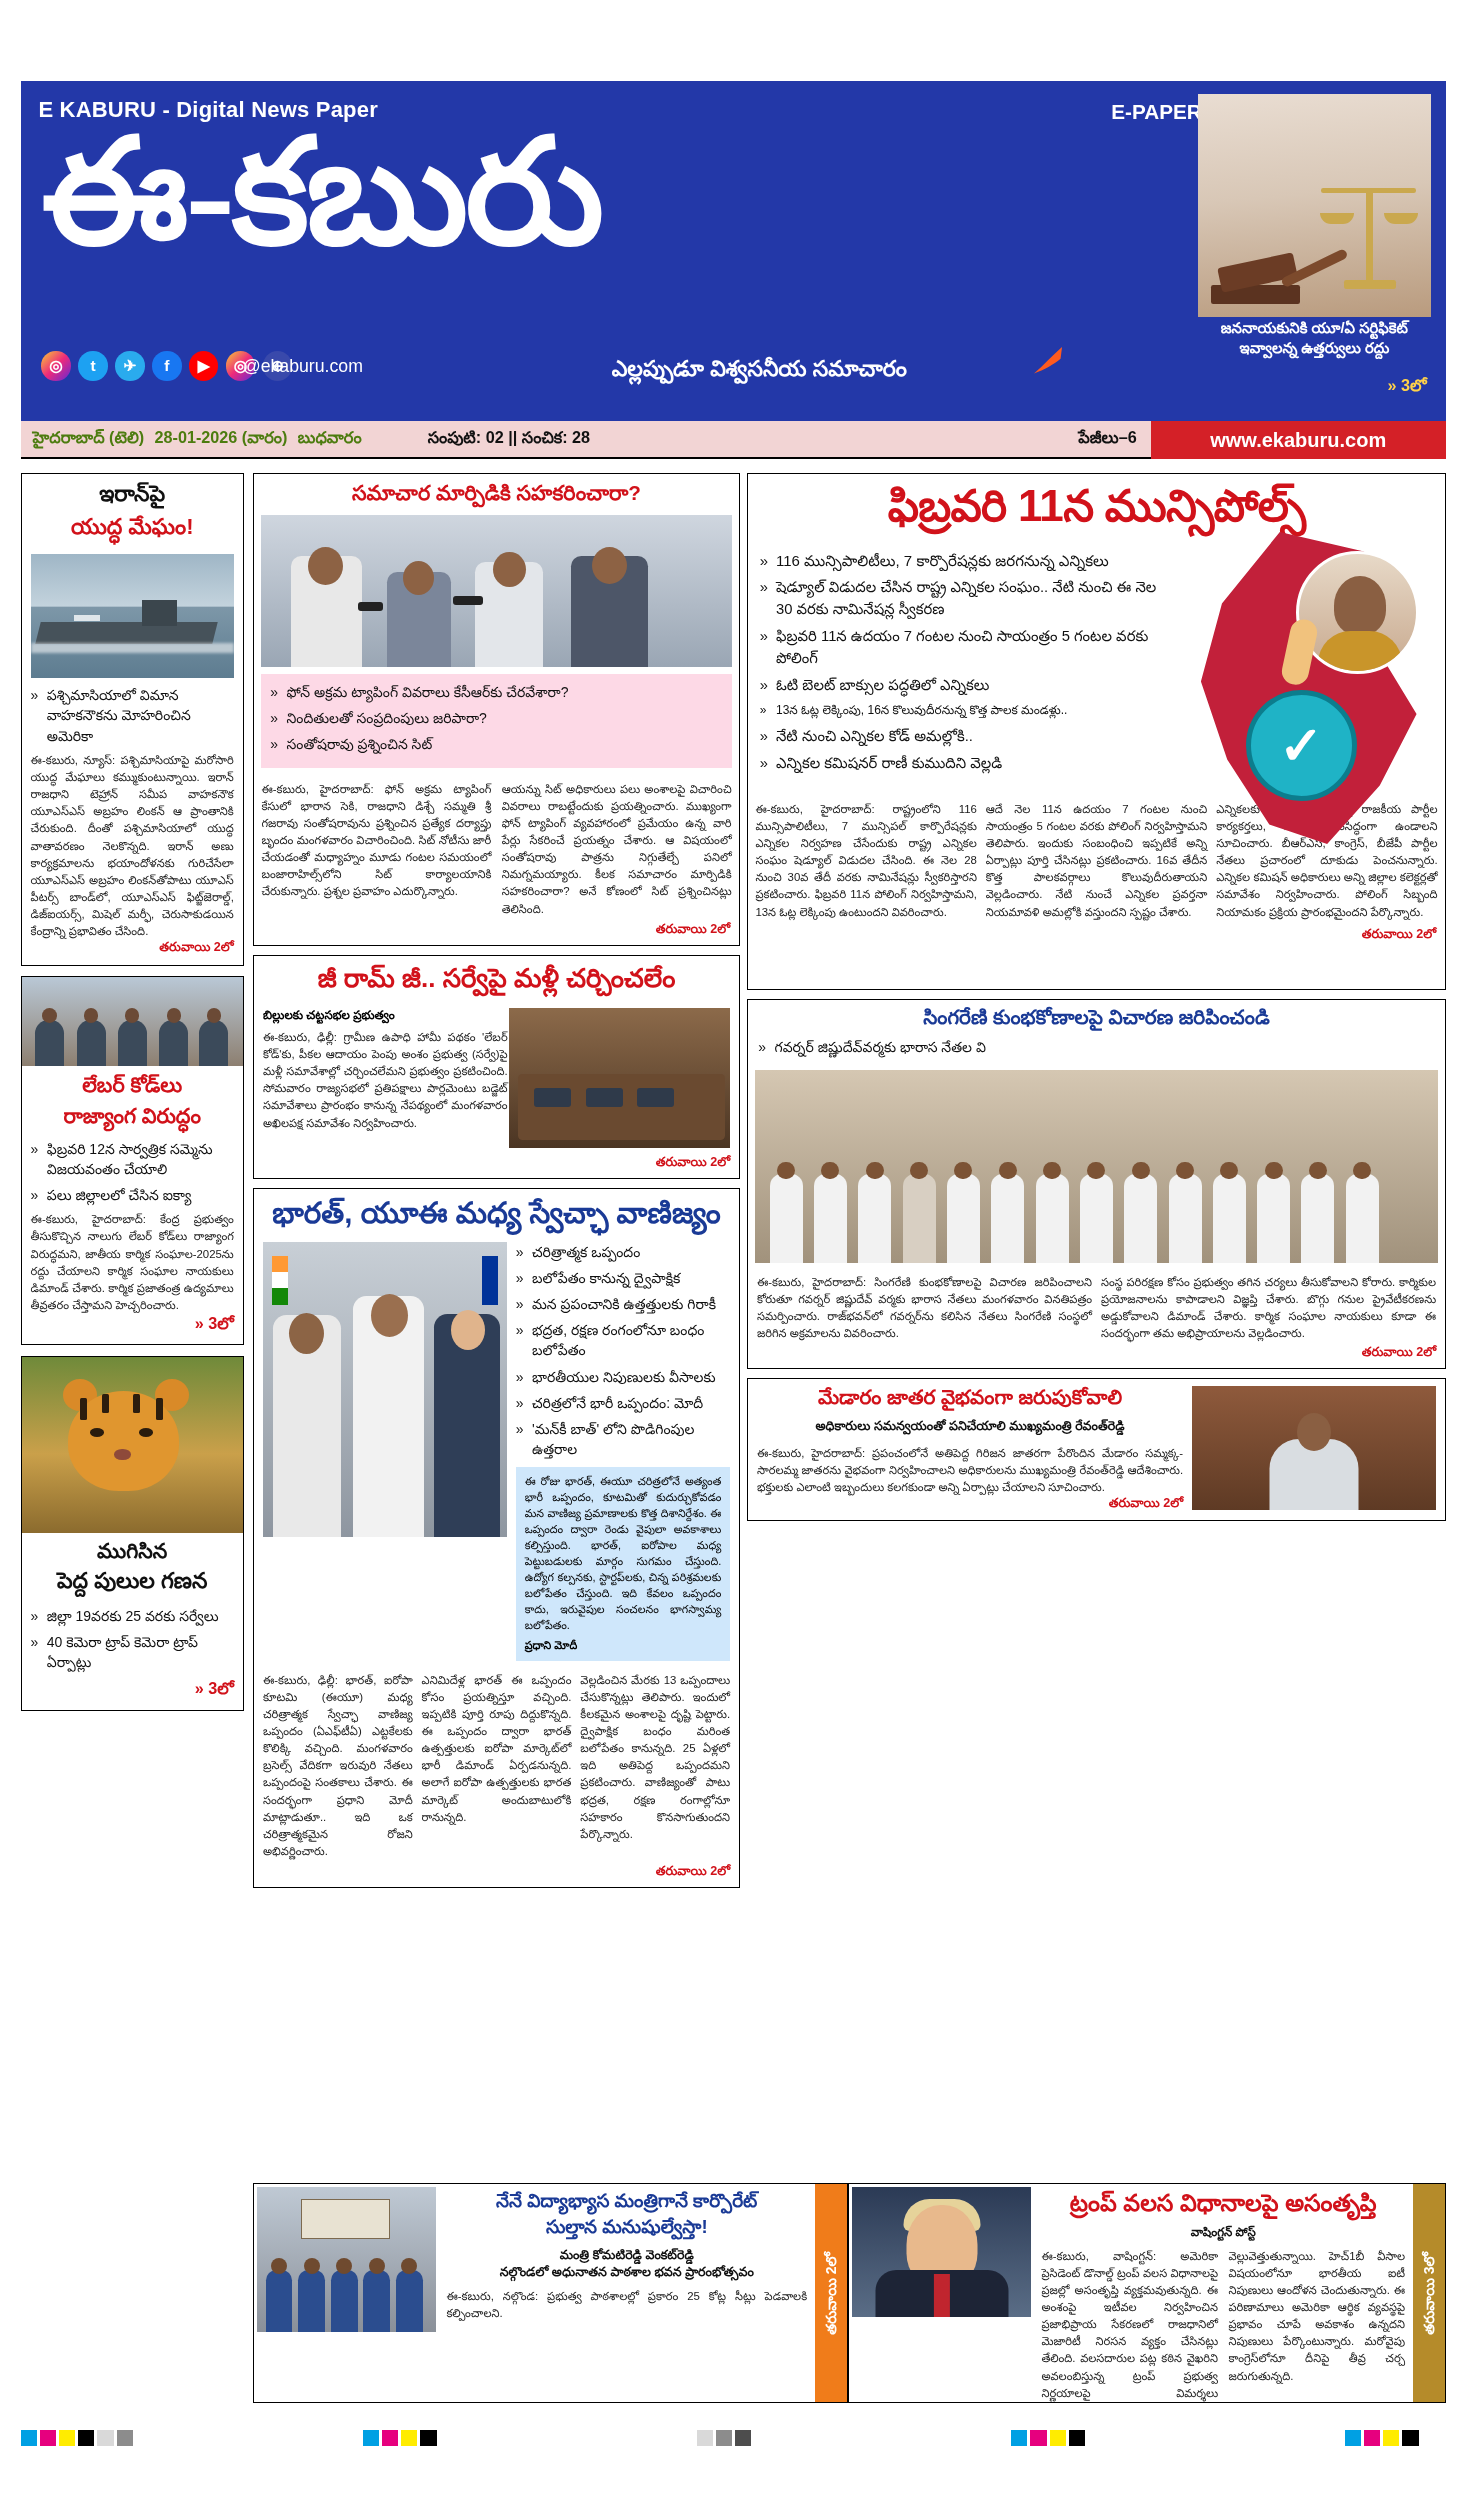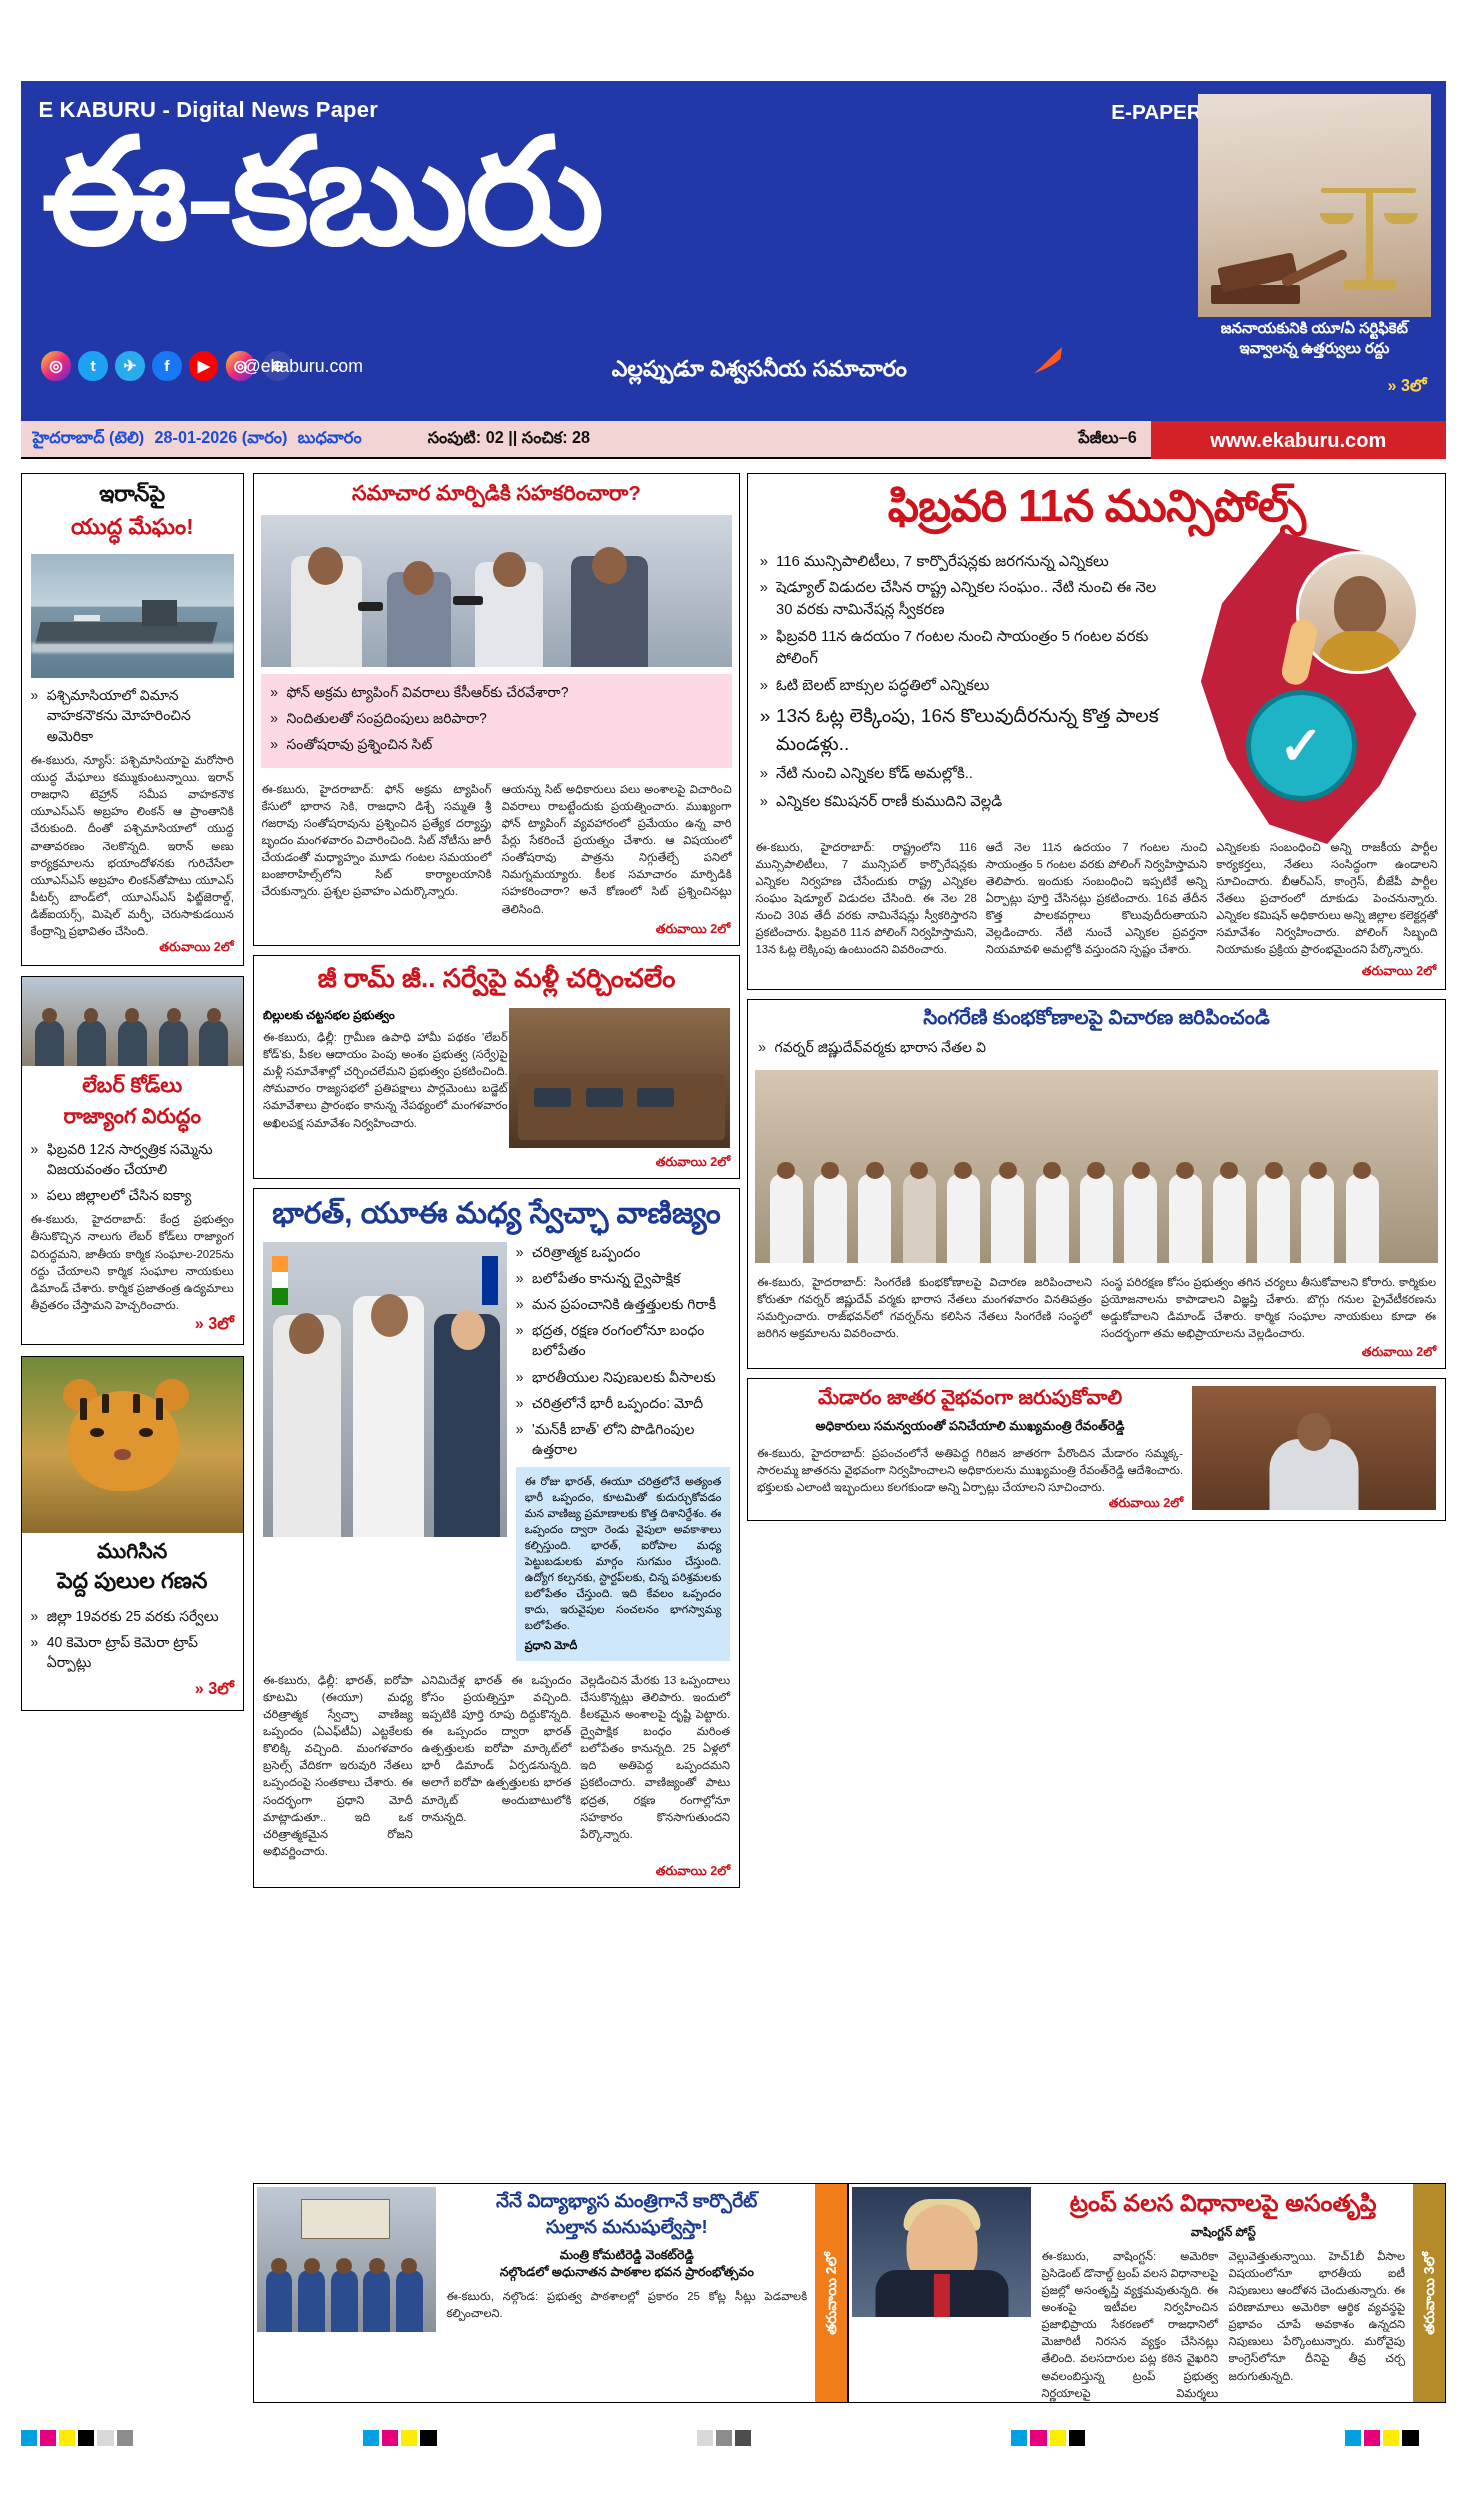--- a/index.html
+++ b/index.html
@@ -120,21 +120,21 @@
   }
 
   
   .infobar {
     position: absolute; left: 20.7px; top: 421px;
     width: 1425px; height: 38px;
     background: #f2d4d4;
     display: flex; align-items: center;
     border-bottom: 2.2px solid #000;
   }
-  .ib-left { padding-left: 11.8px; font-size: 16.2px; color: #1d4ed8; font-weight: bold; }
+  .ib-left { padding-left: 11.8px; font-size: 16.2px; color: #4d7c0f; font-weight: bold; }
   .ib-mid { padding-left: 66px; font-size: 16.2px; color: #111; font-weight: bold; }
   .ib-pages { position: absolute; right: 309px; font-size: 16.2px; color: #111; font-weight: bold; }
   .ib-url {
     position: absolute; right: 0; top: 0;
     width: 295px; height: 38px; background: #d42027;
     color: #fff; font-size: 20px; font-weight: bold;
     display: flex; align-items: center; justify-content: center;
   }
 
   
@@ -537,21 +537,21 @@
         </div>
         <div class="finger"></div>
         <div class="vote-badge">✓</div>
       </div>
 
       <ul class="bullets" style="padding:4.4px 281px 4.4px 11.8px">
         <li style="font-size:15px">116 మున్సిపాలిటీలు, 7 కార్పొరేషన్లకు జరగనున్న ఎన్నికలు</li>
         <li style="font-size:14.8px">షెడ్యూల్ విడుదల చేసిన రాష్ట్ర ఎన్నికల సంఘం.. నేటి నుంచి ఈ నెల 30 వరకు నామినేషన్ల స్వీకరణ</li>
         <li style="font-size:14.8px">ఫిబ్రవరి 11న ఉదయం 7 గంటల నుంచి సాయంత్రం 5 గంటల వరకు పోలింగ్</li>
         <li style="font-size:14.8px">ఓటి బెలట్ బాక్సుల పద్ధతిలో ఎన్నికలు</li>
-        <li style="font-size:19px">13న ఓట్ల లెక్కింపు, 16న కొలువుదీరనున్న కొత్త పాలక మండళ్లు..</li>
+        <li style="font-size:12px">13న ఓట్ల లెక్కింపు, 16న కొలువుదీరనున్న కొత్త పాలక మండళ్లు..</li>
         <li style="font-size:14.8px">నేటి నుంచి ఎన్నికల కోడ్ అమల్లోకి..</li>
         <li style="font-size:14.8px">ఎన్నికల కమిషనర్ రాణీ కుముదిని వెల్లడి</li>
       </ul>
 
       <div class="right-cols" style="padding-top:16.2px">
         <div class="body-txt">ఈ-కబురు, హైదరాబాద్: రాష్ట్రంలోని 116 మున్సిపాలిటీలు, 7 మున్సిపల్ కార్పొరేషన్లకు ఎన్నికల నిర్వహణ చేసేందుకు రాష్ట్ర ఎన్నికల సంఘం షెడ్యూల్ విడుదల చేసింది. ఈ నెల 28 నుంచి 30వ తేదీ వరకు నామినేషన్లు స్వీకరిస్తారని ప్రకటించారు. ఫిబ్రవరి 11న పోలింగ్ నిర్వహిస్తామని, 13న ఓట్ల లెక్కింపు ఉంటుందని వివరించారు.</div>
         <div class="body-txt">ఆదే నెల 11న ఉదయం 7 గంటల నుంచి సాయంత్రం 5 గంటల వరకు పోలింగ్ నిర్వహిస్తామని తెలిపారు. ఇందుకు సంబంధించి ఇప్పటికే అన్ని ఏర్పాట్లు పూర్తి చేసినట్లు ప్రకటించారు. 16వ తేదీన కొత్త పాలకవర్గాలు కొలువుదీరుతాయని వెల్లడించారు. నేటి నుంచే ఎన్నికల ప్రవర్తనా నియమావళి అమల్లోకి వస్తుందని స్పష్టం చేశారు.</div>
         <div class="body-txt">ఎన్నికలకు సంబంధించి అన్ని రాజకీయ పార్టీల కార్యకర్తలు, నేతలు సంసిద్ధంగా ఉండాలని సూచించారు. బీఆర్‌ఎస్, కాంగ్రెస్, బీజేపీ పార్టీల నేతలు ప్రచారంలో దూకుడు పెంచనున్నారు. ఎన్నికల కమిషన్ అధికారులు అన్ని జిల్లాల కలెక్టర్లతో సమావేశం నిర్వహించారు. పోలింగ్ సిబ్బంది నియామకం ప్రక్రియ ప్రారంభమైందని పేర్కొన్నారు.</div>
       </div>
       <div class="more-link" style="padding:0 8.9px 7.4px">తరువాయి 2లో</div>

